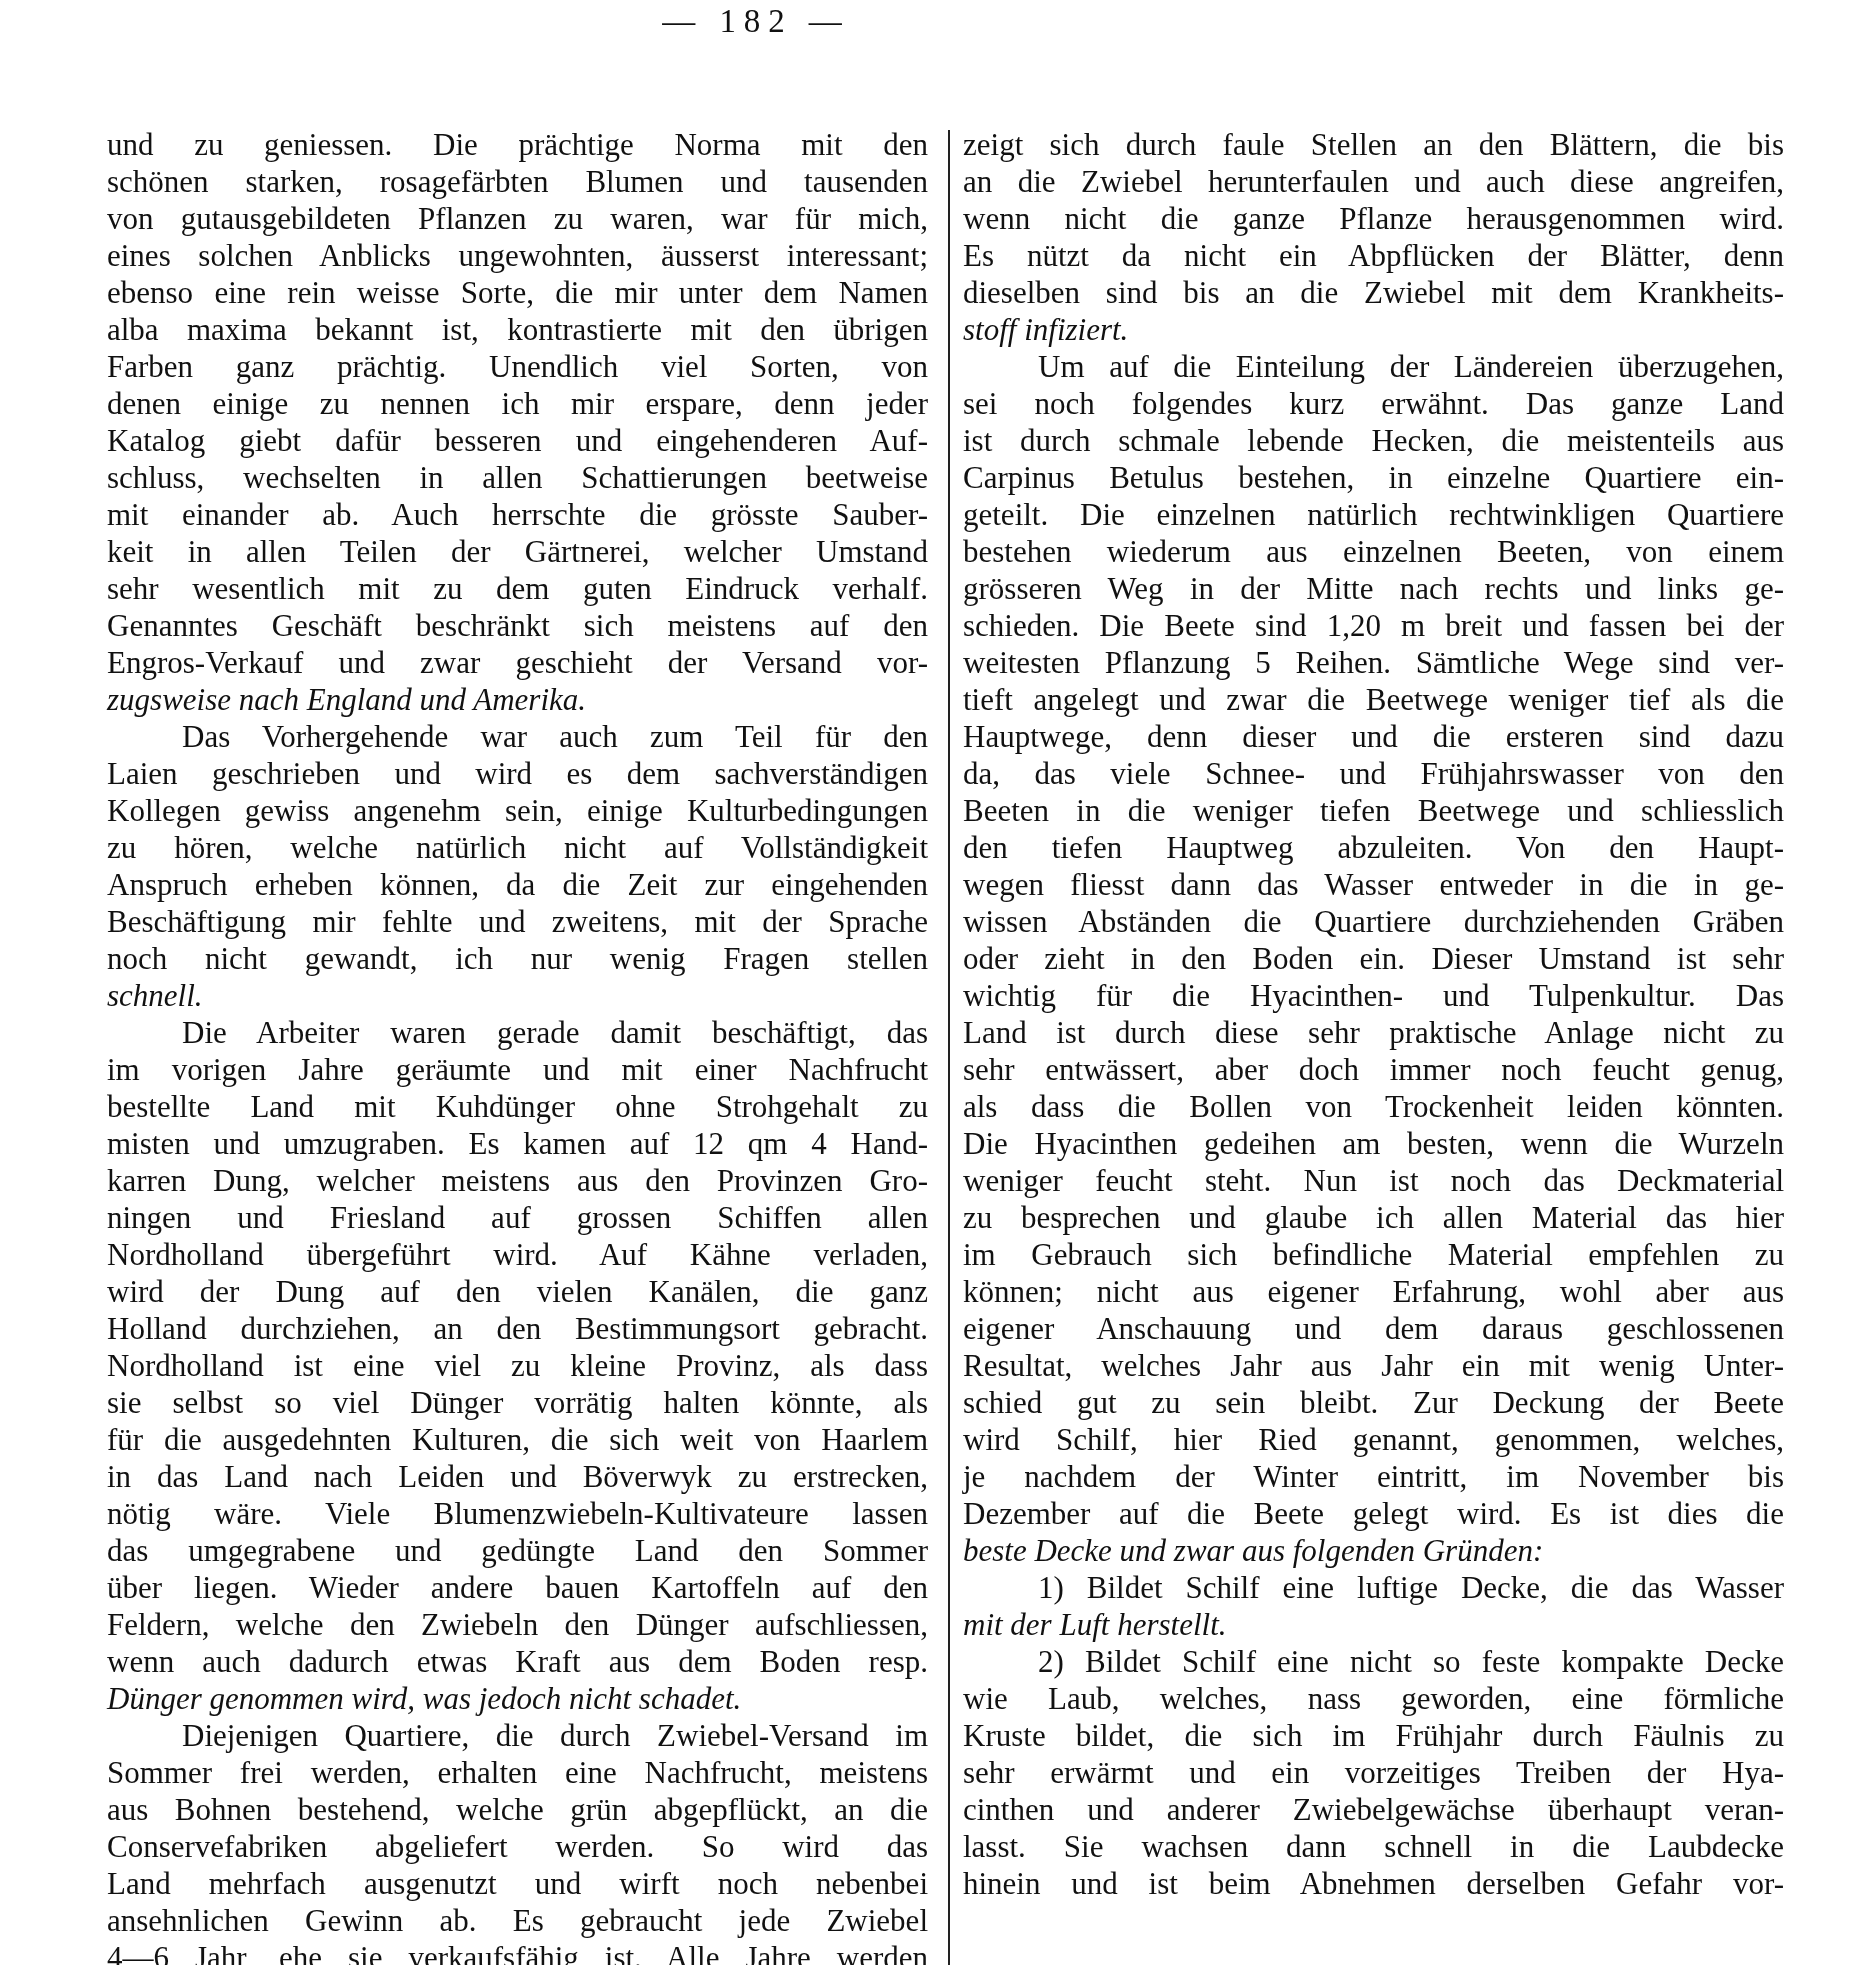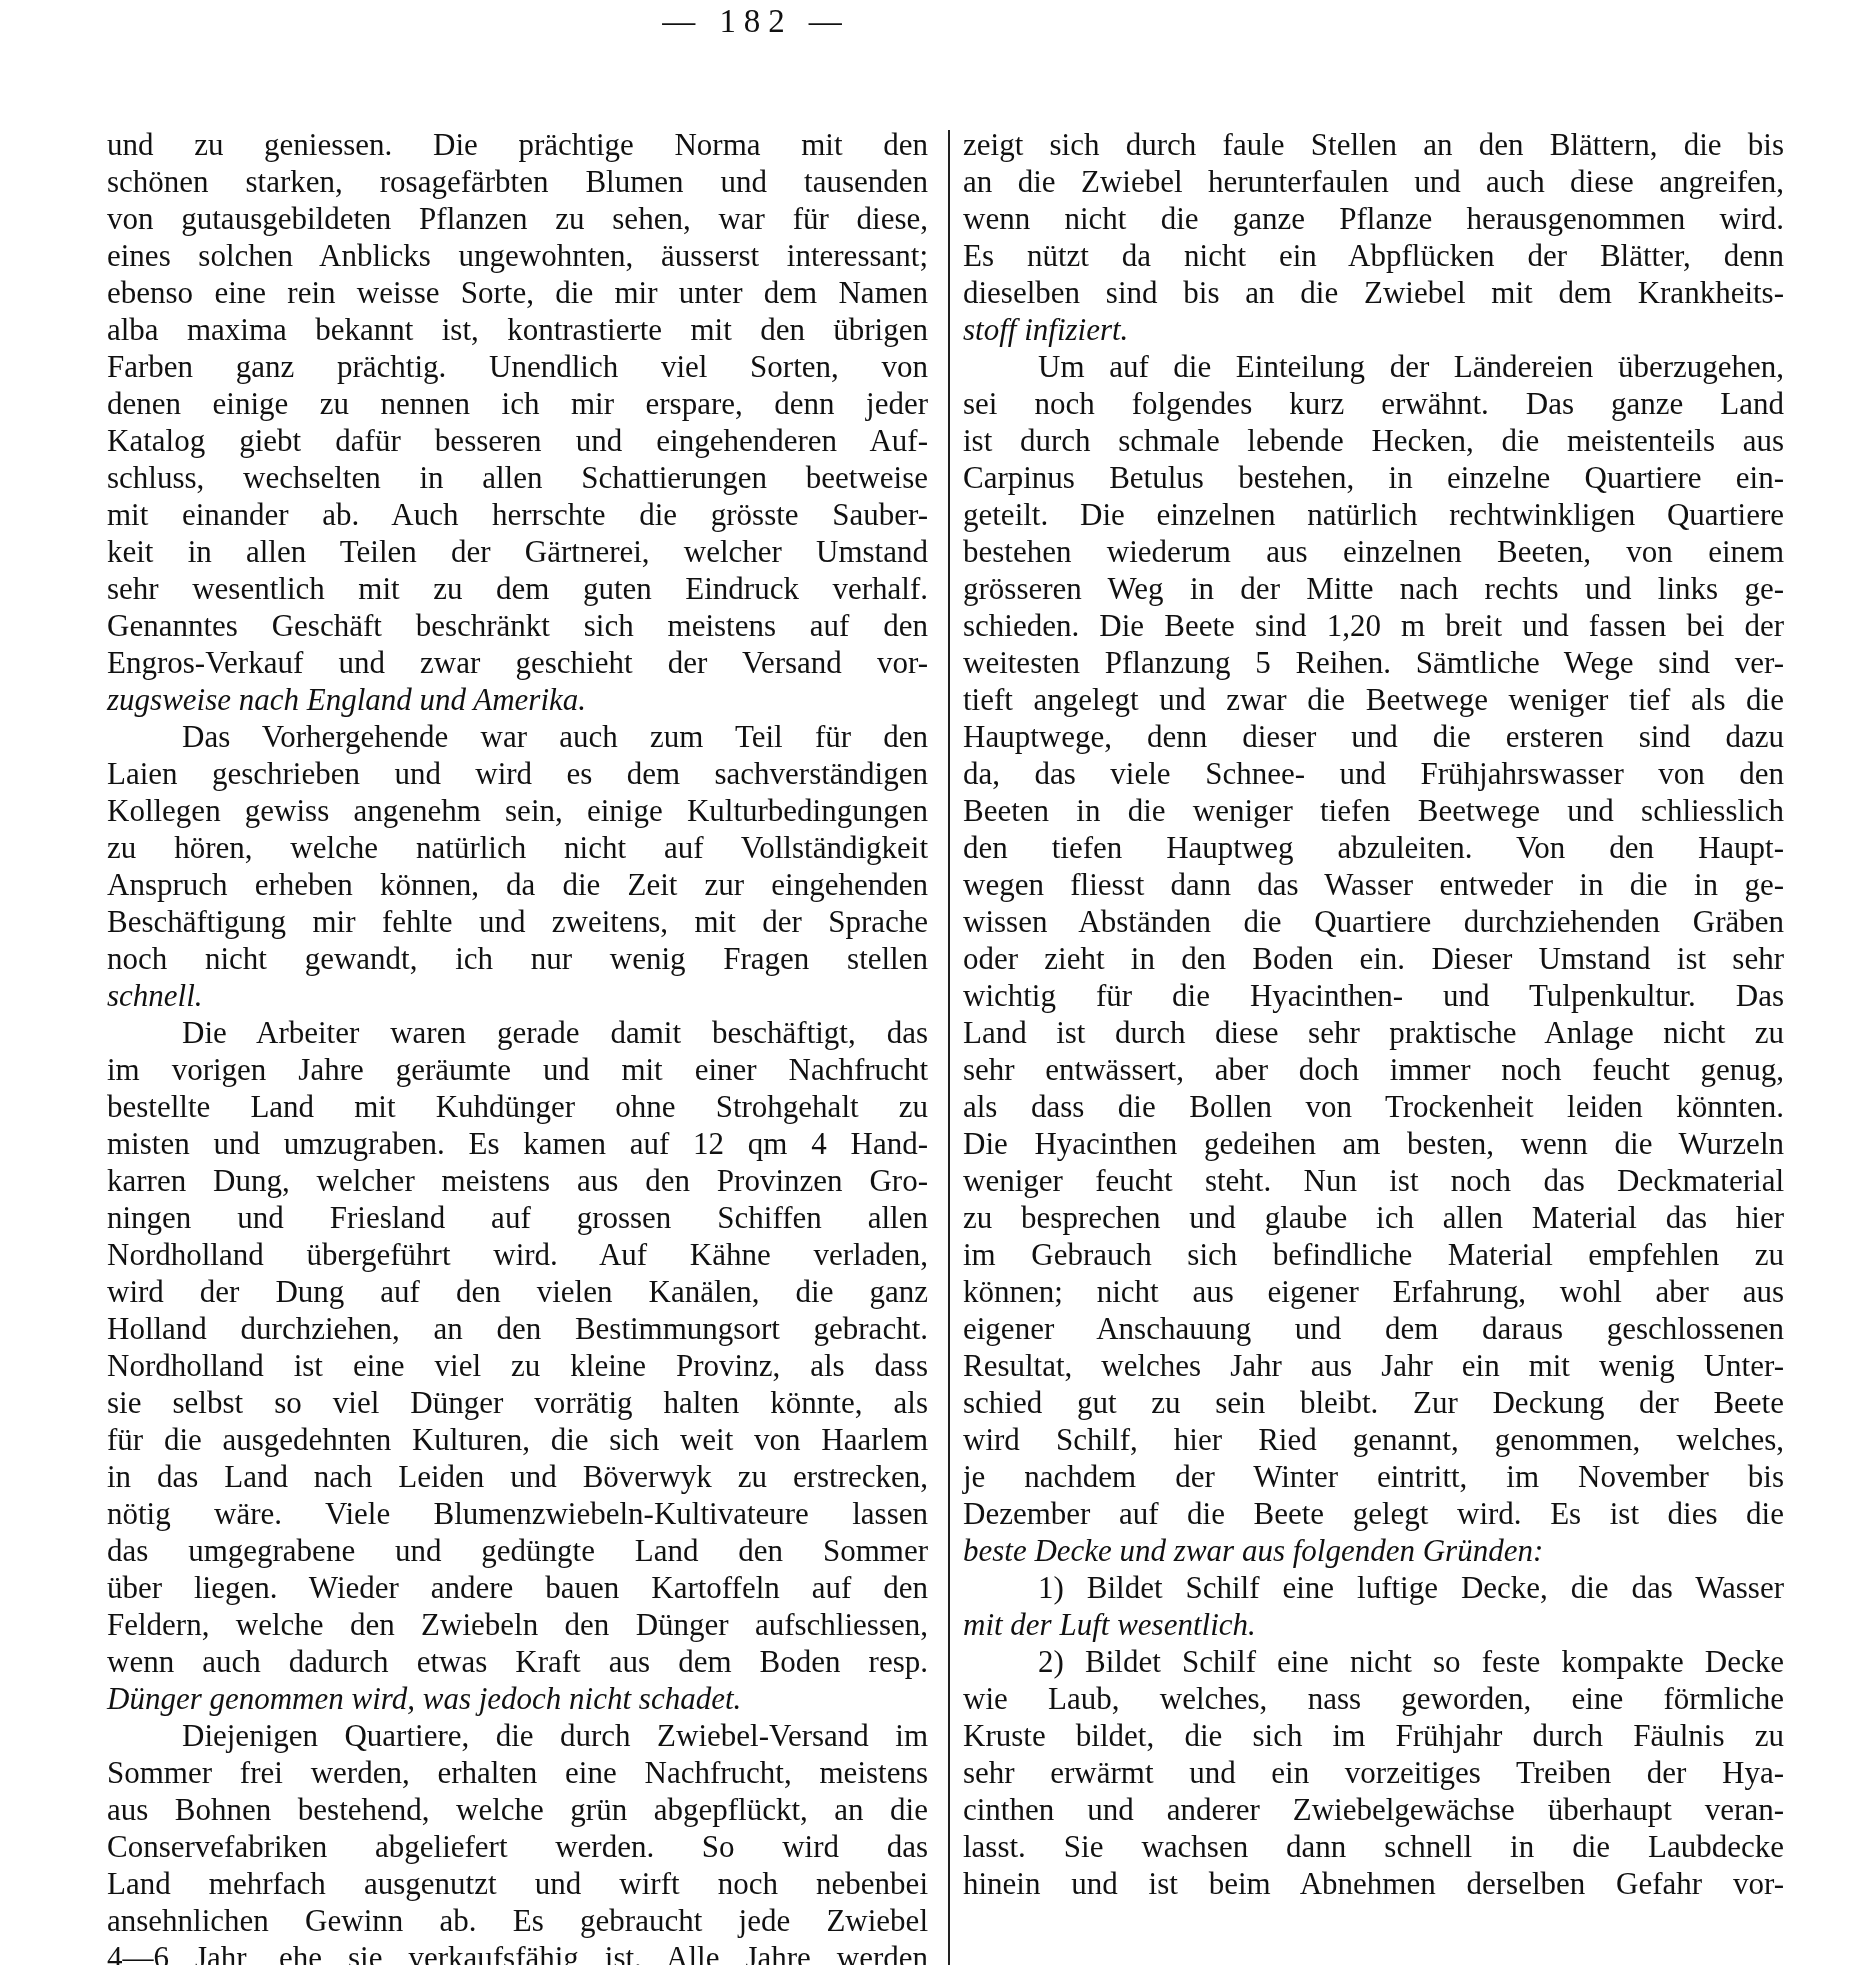--- a/index.html
+++ b/index.html
@@ -17,21 +17,21 @@
   .rule { position:absolute; left:948px; top:130px; width:2px; height:2374px; background:#222; }
 </style>
 </head>
 <body>
 
 <div class="page-number">— 182 —</div>
 
 <div class="col col-left" id="left-col">
     <span class="line">und zu geniessen.  Die prächtige Norma mit den</span>
     <span class="line">schönen starken, rosagefärbten Blumen und tausenden</span>
-    <span class="line">von gutausgebildeten Pflanzen zu sehen, war für diese,</span>
+    <span class="line">von gutausgebildeten Pflanzen zu waren, war für mich,</span>
     <span class="line">eines solchen Anblicks ungewohnten, äusserst interessant;</span>
     <span class="line">ebenso eine rein weisse Sorte, die mir unter dem Namen</span>
     <span class="line">alba maxima bekannt ist, kontrastierte mit den übrigen</span>
     <span class="line">Farben ganz prächtig.  Unendlich viel Sorten, von</span>
     <span class="line">denen einige zu nennen ich mir erspare, denn jeder</span>
     <span class="line">Katalog giebt dafür besseren und eingehenderen Auf-</span>
     <span class="line">schluss, wechselten in allen Schattierungen beetweise</span>
     <span class="line">mit einander ab.  Auch herrschte die grösste Sauber-</span>
     <span class="line">keit in allen Teilen der Gärtnerei, welcher Umstand</span>
     <span class="line">sehr wesentlich mit zu dem guten Eindruck verhalf.</span>
@@ -108,21 +108,21 @@
     <span class="line">im Gebrauch sich befindliche Material empfehlen zu</span>
     <span class="line">können; nicht aus eigener Erfahrung, wohl aber aus</span>
     <span class="line">eigener Anschauung und dem daraus geschlossenen</span>
     <span class="line">Resultat, welches Jahr aus Jahr ein mit wenig Unter-</span>
     <span class="line">schied gut zu sein bleibt.  Zur Deckung der Beete</span>
     <span class="line">wird Schilf, hier Ried genannt, genommen, welches,</span>
     <span class="line">je nachdem der Winter eintritt, im November bis</span>
     <span class="line">Dezember auf die Beete gelegt wird.  Es ist dies die</span>
     <span class="line last">beste Decke und zwar aus folgenden Gründen:</span>
     <span class="line indent">1) Bildet Schilf eine luftige Decke, die das Wasser</span>
-    <span class="line last">mit der Luft wesentlich.</span>
+    <span class="line last">mit der Luft herstellt.</span>
     <span class="line indent">2) Bildet Schilf eine nicht so feste kompakte Decke</span>
     <span class="line">wie Laub, welches, nass geworden, eine förmliche</span>
     <span class="line">Kruste bildet, die sich im Frühjahr durch Fäulnis zu</span>
     <span class="line">sehr erwärmt und ein vorzeitiges Treiben der Hya-</span>
     <span class="line">cinthen und anderer Zwiebelgewächse überhaupt veran-</span>
     <span class="line">lasst.  Sie wachsen dann schnell in die Laubdecke</span>
     <span class="line">hinein und ist beim Abnehmen derselben Gefahr vor-</span>
   </div>
 
 

